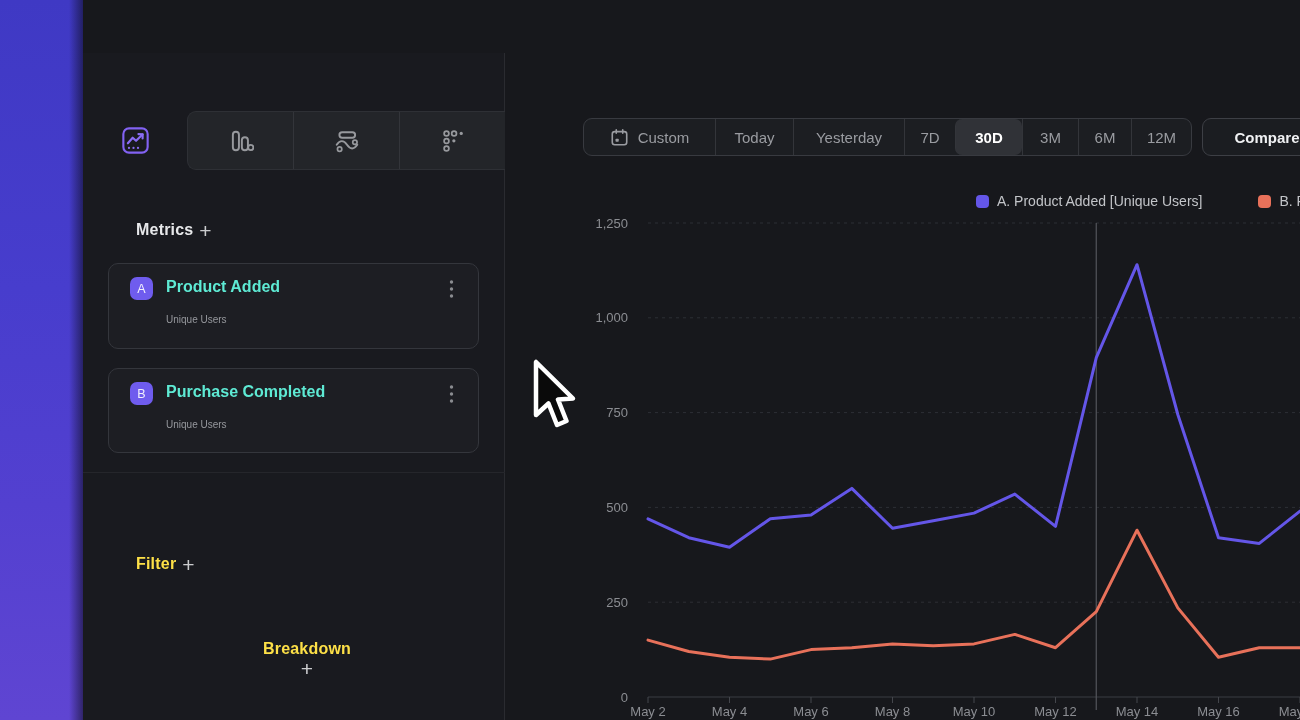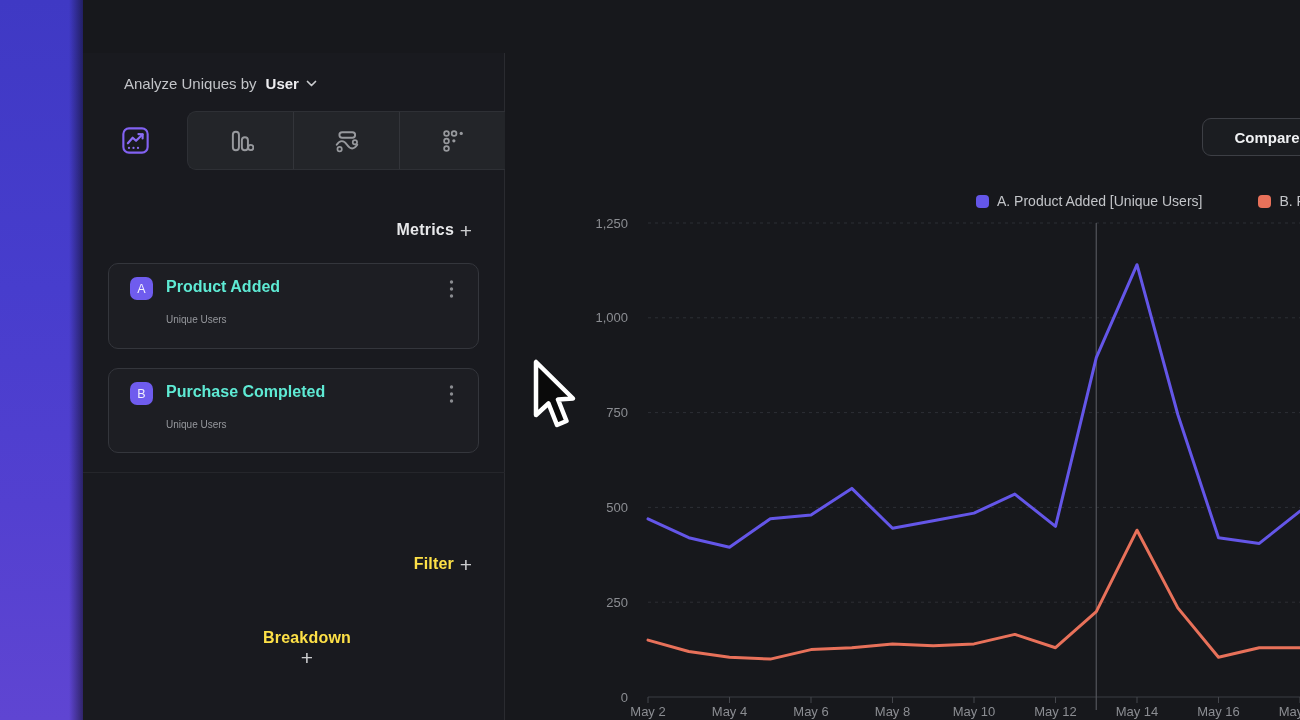--- a/index.html
+++ b/index.html
@@ -40,21 +40,21 @@
   .tabrow { position:absolute; left:0; top:58px; width:422px; height:59px; }
   .tab-first { position:absolute; left:0; top:0; width:104px; height:59px; display:flex; align-items:center; justify-content:center; }
   .tab-strip {
     position:absolute; left:104px; top:0; width:318px; height:59px;
     background:#232529; border:1px solid #2e3035; border-right:none; border-radius:9px 0 0 9px;
     display:flex;
   }
   .tab { flex:1; display:flex; align-items:center; justify-content:center; }
   .tab + .tab { border-left:1px solid #33353a; }
   
-  .section-row { position:absolute; left:53px; right:26px; display:flex; align-items:center; justify-content:flex-end; }
+  .section-row { position:absolute; left:53px; right:26px; display:flex; align-items:center; justify-content:flex-start; }
   .row-metrics   { top:163px; height:28px; }
   .row-filter    { top:497px; height:28px; }
   .row-breakdown { top:587px; height:28px;flex-direction:column; }
   .section-title-bright { font-size:16px; font-weight:700; color:#e7e8ea; letter-spacing:.2px; }
   .section-title-dim    { font-size:16px; font-weight:700; color:#fde047; letter-spacing:.2px; }
   .plus-btn {
     width:24px; height:24px; display:flex; align-items:center; justify-content:center;
     color:#cbccce; font-size:21px; font-weight:400; line-height:1; cursor:pointer;
   }
   .metric-card {
@@ -117,29 +117,20 @@
 
 <div class="screen">
 
   <div class="desktop-strip"></div>
 
   <div class="app">
 
 
     <div class="sidebar">
 
-      <div class="analyze-row">
-        <span class="analyze-label">Analyze Uniques by</span>
-        <span class="analyze-select">
-          <span class="analyze-value">User</span>
-          <svg class="icon" width="11" height="7" viewBox="0 0 11 7">
-            <polyline points="1.5,1.5 5.5,5.5 9.5,1.5" fill="none" stroke="#c9cbce" stroke-width="1.7" stroke-linecap="round" stroke-linejoin="round"></polyline>
-          </svg>
-        </span>
-      </div>
 
       <div class="tabrow">
         <div class="tab-first">
           <svg class="icon" width="27" height="27" viewBox="0 0 24 24">
             <rect x="1.2" y="1.2" width="21.6" height="21.6" rx="5" fill="none" stroke="#8262f2" stroke-width="1.9"></rect>
             <polyline points="5.2,14.5 9.5,9.5 12.5,12.3 18.2,6.6" fill="none" stroke="#8a6cf4" stroke-width="1.9" stroke-linecap="round" stroke-linejoin="round"></polyline>
             <polyline points="14.6,6.3 18.4,6.4 18.3,10.2" fill="none" stroke="#8a6cf4" stroke-width="1.9" stroke-linecap="round" stroke-linejoin="round"></polyline>
             <circle cx="6.2" cy="18.6" r="1" fill="#8a6cf4"></circle>
               <circle cx="10.2" cy="18.6" r="1" fill="#8a6cf4"></circle>
               <circle cx="14.2" cy="18.6" r="1" fill="#8a6cf4"></circle>
@@ -215,20 +206,38 @@
       <div class="section-row row-breakdown">
         <span class="section-title-dim">Breakdown</span>
         <span class="plus-btn">+</span>
       </div>
 
     </div>
 
     <div class="chart-panel"></div>
   </div>
 
+  <div class="timebar">
+    <span class="seg">
+      <svg class="icon" width="19" height="19" viewBox="0 0 20 20">
+        <rect x="2.4" y="3.8" width="15.2" height="13.8" rx="2.6" fill="none" stroke="#9a9ca1" stroke-width="1.7"></rect>
+        <line x1="6.6" y1="1.8" x2="6.6" y2="5.4" stroke="#9a9ca1" stroke-width="1.7" stroke-linecap="round"></line>
+        <line x1="13.4" y1="1.8" x2="13.4" y2="5.4" stroke="#9a9ca1" stroke-width="1.7" stroke-linecap="round"></line>
+        <rect x="5.8" y="11.4" width="3.4" height="3" rx="0.8" fill="#9a9ca1"></rect>
+      </svg>
+      <span>Custom</span>
+    </span>
+    <span class="seg">Today</span>
+    <span class="seg">Yesterday</span>
+    <span class="seg">7D</span>
+    <span class="seg sel">30D</span>
+    <span class="seg">3M</span>
+    <span class="seg">6M</span>
+    <span class="seg">12M</span>
+  </div>
   <div class="compare-btn">Compare</div>
 
   <div class="legend">
     <span class="legend-item">
       <span class="legend-swatch" style="background: rgb(100, 86, 232);"></span>
       <span>A. Product Added [Unique Users]</span>
     </span>
     <span class="legend-item">
       <span class="legend-swatch" style="background: rgb(232, 113, 90);"></span>
       <span>B. Purchase Completed [Unique Users]</span>

